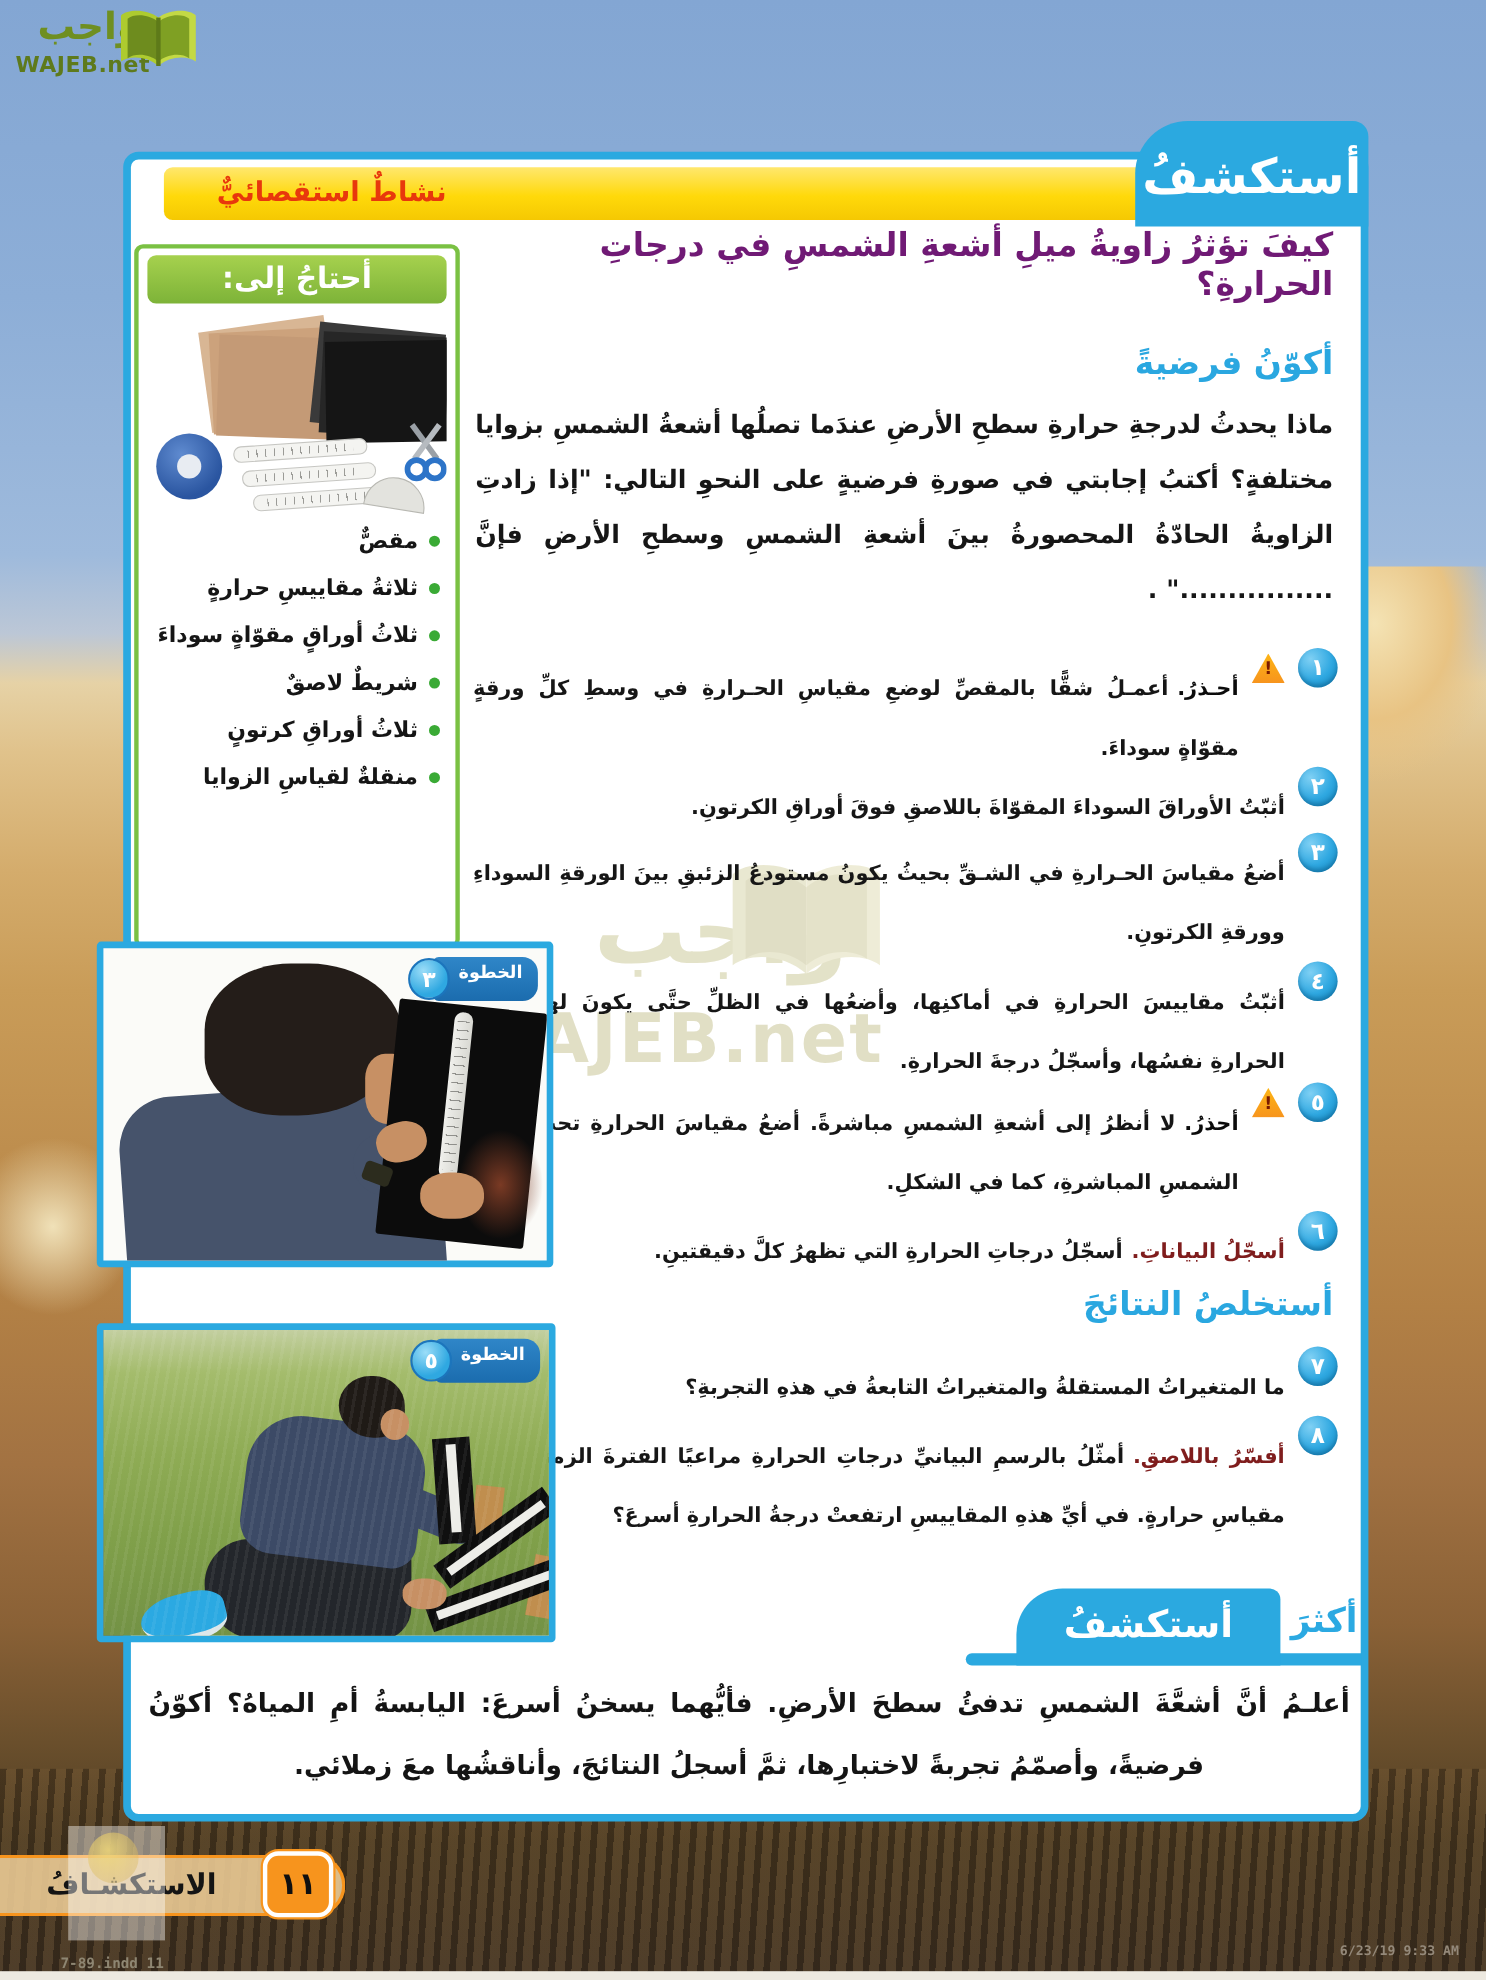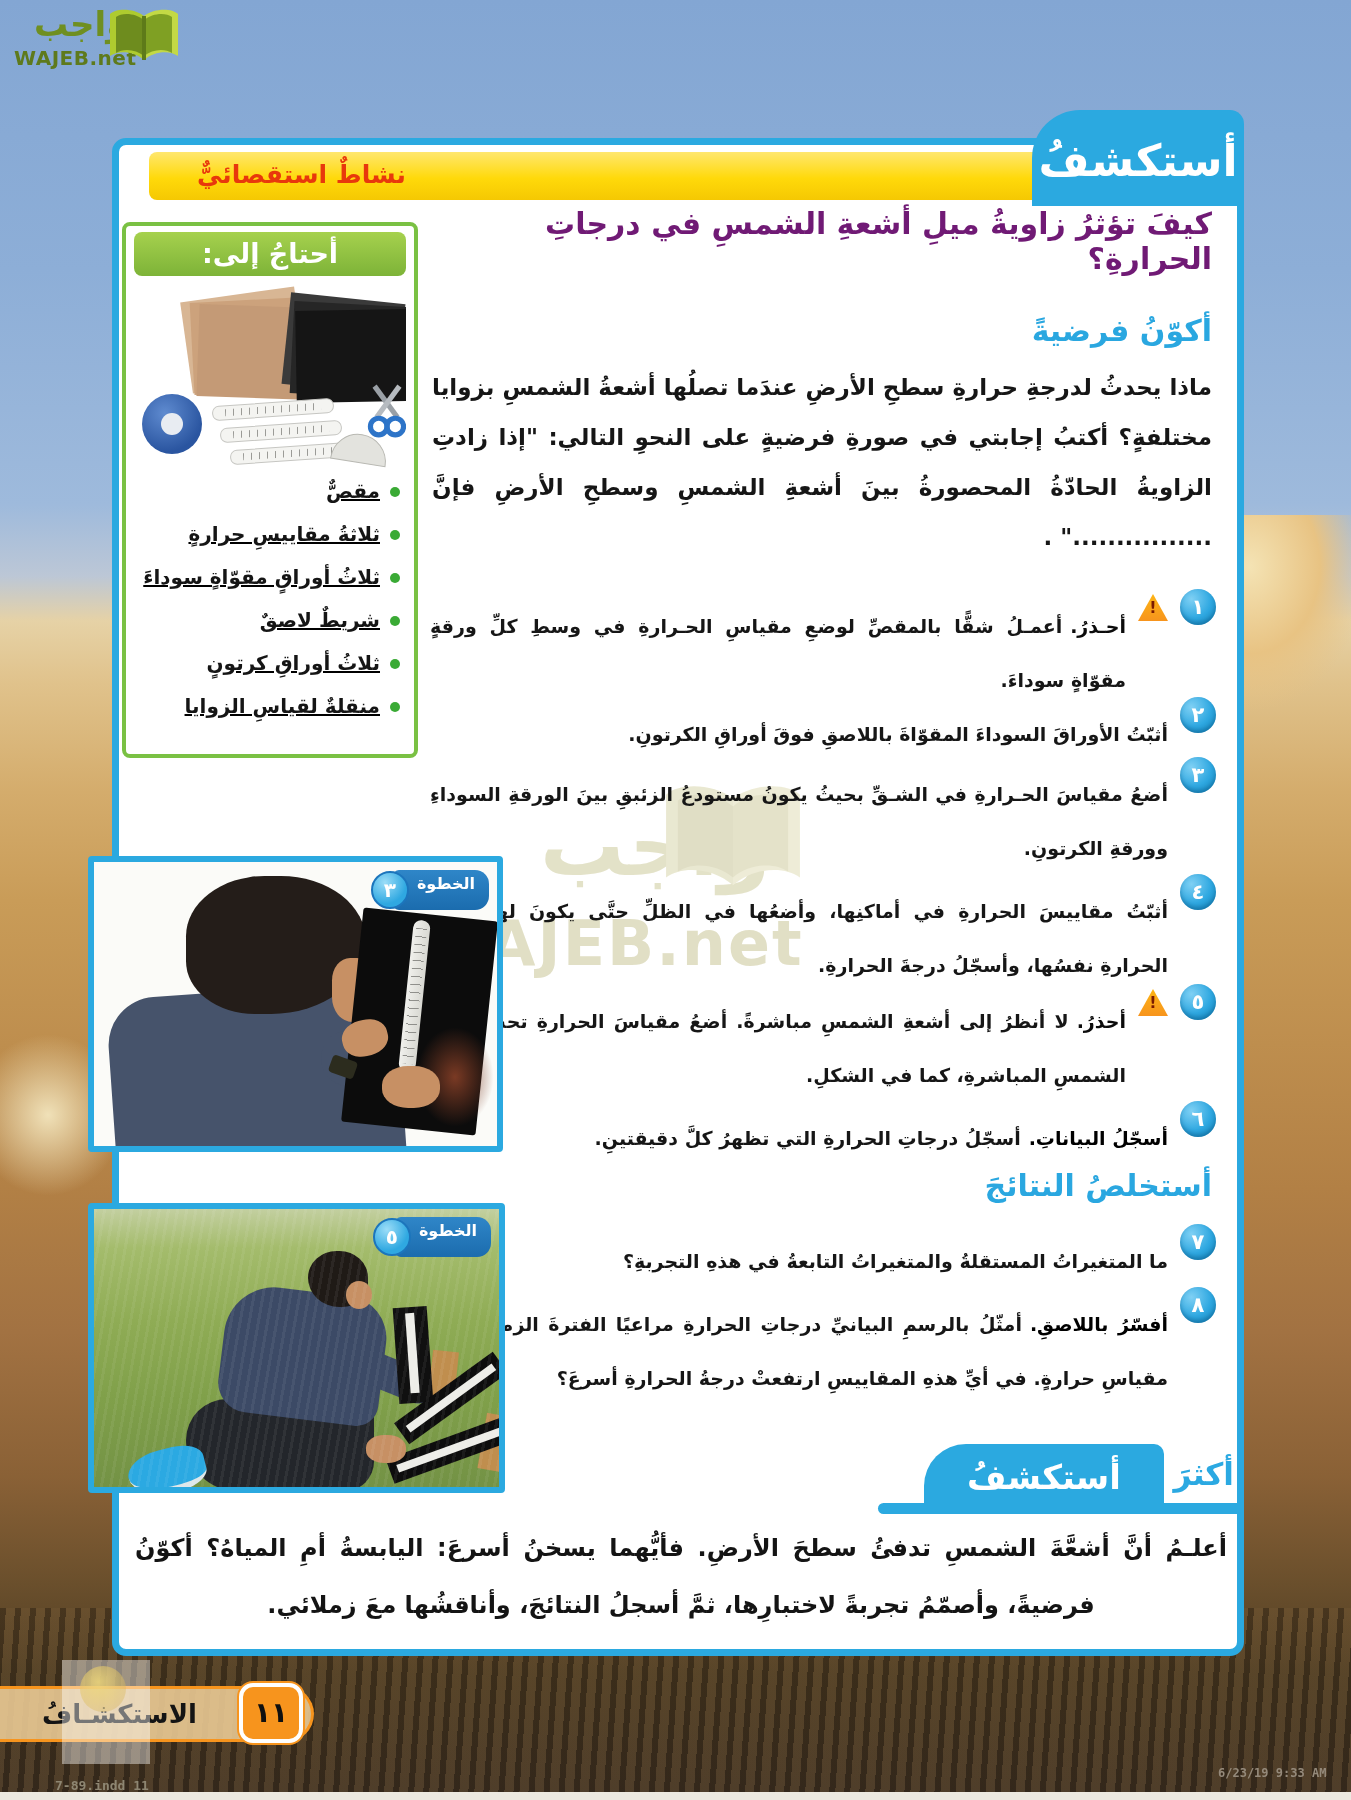--- a/index.html
+++ b/index.html
@@ -46,37 +46,37 @@
         font-size:23px;font-weight:bold;color:#161616;line-height:50px;text-align:justify;}
   .step{position:absolute;left:430px;width:786px;z-index:3;display:flex;direction:rtl;gap:12px;align-items:flex-start;}
   .s1{top:580px;} .s2{top:688px;} .s3{top:748px;} .s4{top:865px;} .s5{top:975px;} .s6{top:1092px;}
   .s7{top:1215px;} .s8{top:1278px;}
   .num{flex:0 0 36px;width:36px;height:36px;border-radius:50%;margin-top:9px;
        background:radial-gradient(circle at 32% 28%,#7FD0F4 0%,#2FA8E1 55%,#1387BE 100%);
        box-shadow:inset 0 -3px 4px rgba(0,60,100,.35);
        color:#fff;font-size:21px;font-weight:bold;text-align:center;line-height:36px;}
   .step-text{flex:1;font-size:19px;font-weight:bold;color:#161616;line-height:54px;text-align:justify;}
   .lead-black{color:#0B0B0B;margin-left:8px;}
-  .lead-red{color:#000000;margin-left:8px;}
+  .lead-red{color:#7f1d1d;margin-left:8px;}
   .warn{flex:0 0 30px;width:30px;height:27px;margin-top:14px;position:relative;
         background:linear-gradient(180deg,#FDB515,#F7941D);clip-path:polygon(50% 0,100% 100%,0 100%);}
   .warn::after{content:"!";position:absolute;left:0;right:0;top:4px;text-align:center;
         font-size:16px;font-weight:bold;color:#7A1A00;}
   
   .explore-more{position:absolute;left:878px;top:1444px;width:360px;height:70px;z-index:3;}
   .em-bar{position:absolute;left:0;right:0;bottom:0;height:11px;background:#2BA9E0;border-radius:8px 0 0 8px;}
   .em-block{position:absolute;left:46px;top:0;width:240px;height:70px;background:#2BA9E0;
         border-radius:42px 10px 0 0;color:#fff;font-size:34px;font-weight:bold;text-align:center;
         line-height:66px;direction:rtl;}
   .em-more{position:absolute;right:4px;top:12px;color:#2BA9E2;font-size:31px;font-weight:bold;direction:rtl;}
   .bottom-para{position:absolute;left:135px;top:1520px;width:1092px;z-index:3;direction:rtl;
         font-size:24px;font-weight:bold;color:#141414;line-height:57px;
         text-align:justify;text-align-last:center;}
   
-  .materials{position:absolute;left:122px;top:222px;width:296px;height:536px;z-index:3;
+  .materials{position:absolute;left:122px;top:222px;width:296px;height:640px;z-index:3;
         box-sizing:border-box;background:#fff;border:4px solid #7AC143;border-radius:8px;}
   .materials-header{position:absolute;left:8px;right:8px;top:6px;height:44px;border-radius:8px;
         background:linear-gradient(180deg,#A6D14E,#7DB338);color:#fff;font-size:27px;font-weight:bold;
         text-align:center;line-height:44px;direction:rtl;}
   .materials-photo{position:absolute;left:8px;right:8px;top:56px;height:190px;overflow:hidden;}
   .m-sheet{position:absolute;width:115px;height:92px;}
   .mb1{left:52px;top:12px;background:#D8B694;transform:rotate(-8deg);}
   .mb2{left:58px;top:18px;background:#CCA27C;transform:rotate(-3deg);}
   .mb3{left:64px;top:24px;background:#C49A76;transform:rotate(2deg);}
   .mk1{left:152px;top:16px;background:#3A3A3A;transform:rotate(6deg);}
@@ -89,21 +89,21 @@
   .m-thermo{position:absolute;width:120px;height:13px;border-radius:7px;background:#F4F4F1;border:1px solid #C6C6C2;
         background-image:repeating-linear-gradient(90deg,#9B9B97 0 1px,transparent 1px 8px);
         background-size:80% 55%;background-repeat:no-repeat;background-position:center;}
   .mt1{left:78px;top:120px;transform:rotate(-4deg);}
   .mt2{left:86px;top:142px;transform:rotate(-4deg);}
   .mt3{left:96px;top:164px;transform:rotate(-4deg);}
   .m-protractor{position:absolute;left:198px;top:152px;width:54px;height:27px;border-radius:54px 54px 0 0;
         background:#E3E3DE;border:1px solid #B8B8B2;transform:rotate(9deg);}
   .m-scissors{position:absolute;left:232px;top:100px;}
   .materials-list{position:absolute;left:12px;right:14px;top:252px;direction:rtl;}
-  .mi{display:flex;align-items:flex-start;gap:10px;margin-bottom:17px;text-decoration:underline;}
+  .mi{display:flex;align-items:flex-start;gap:10px;margin-bottom:17px;}
   .mi-dot{flex:0 0 10px;width:10px;height:10px;border-radius:50%;background:#3AAA35;margin-top:9px;}
   .mi-label{font-size:20px;font-weight:bold;color:#151515;line-height:1.3;}
   
   .photo{position:absolute;z-index:3;box-sizing:border-box;border:6px solid #2BA9E0;border-radius:4px;overflow:hidden;}
   .photo1{left:88px;top:856px;width:415px;height:296px;background:#FBFBF8;}
   .photo2{left:88px;top:1203px;width:417px;height:290px;
         background:linear-gradient(180deg,#C3CfA0 0%,#A4BC6C 14%,#8FAC55 40%,#80A04A 68%,#739245 100%);}
   .photo2::after{content:"";position:absolute;inset:0;
         background:repeating-linear-gradient(100deg,rgba(255,255,255,.06) 0 3px,transparent 3px 9px);}
   .shape{position:absolute;}

